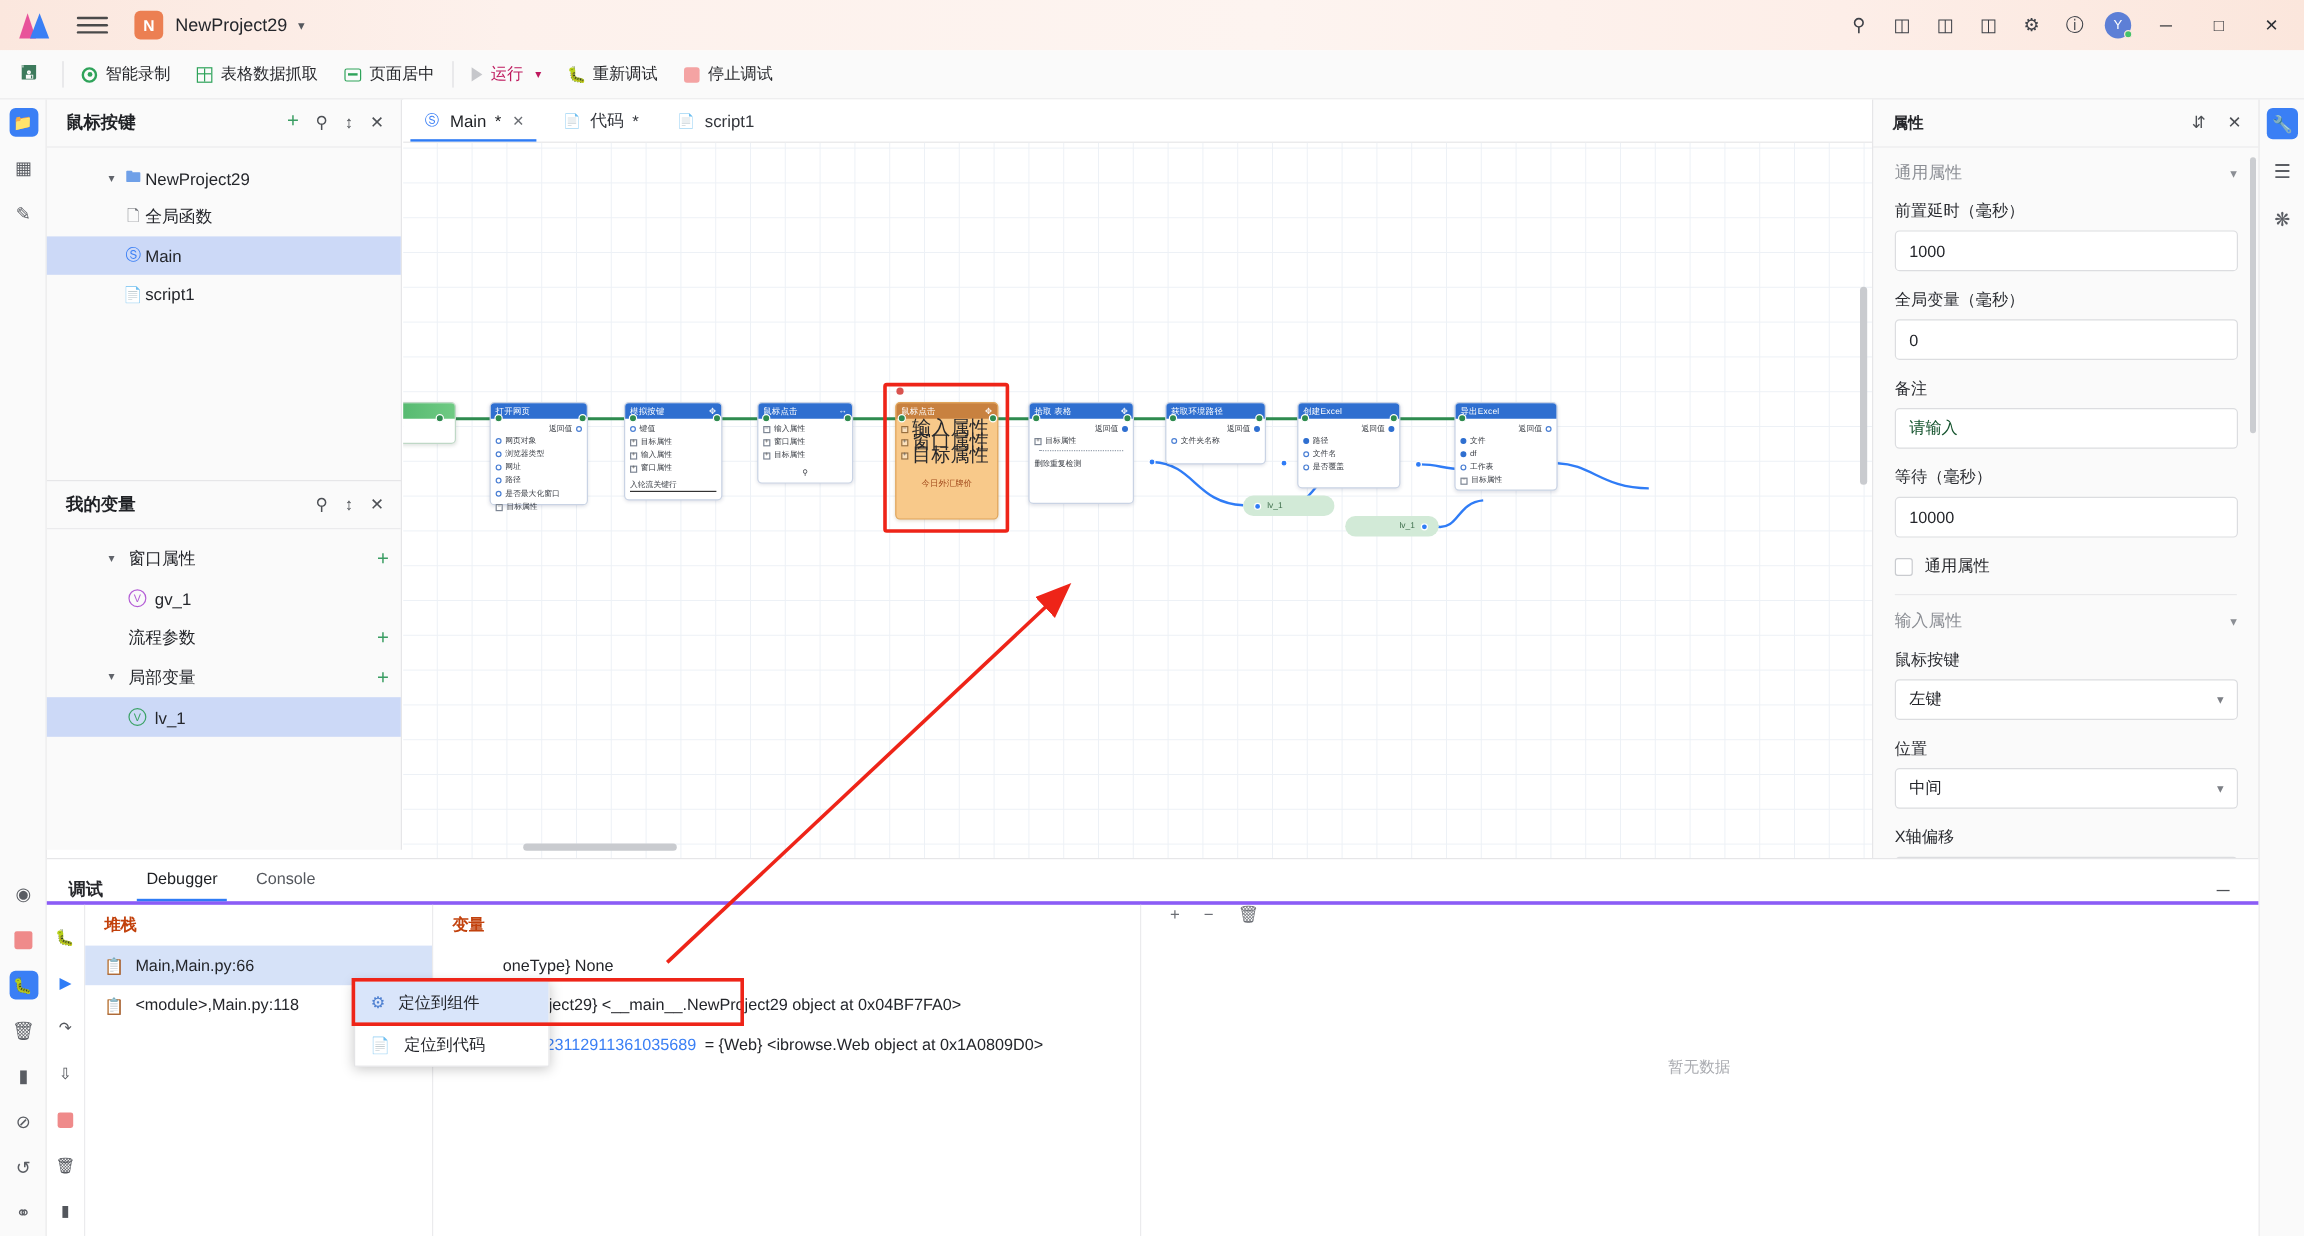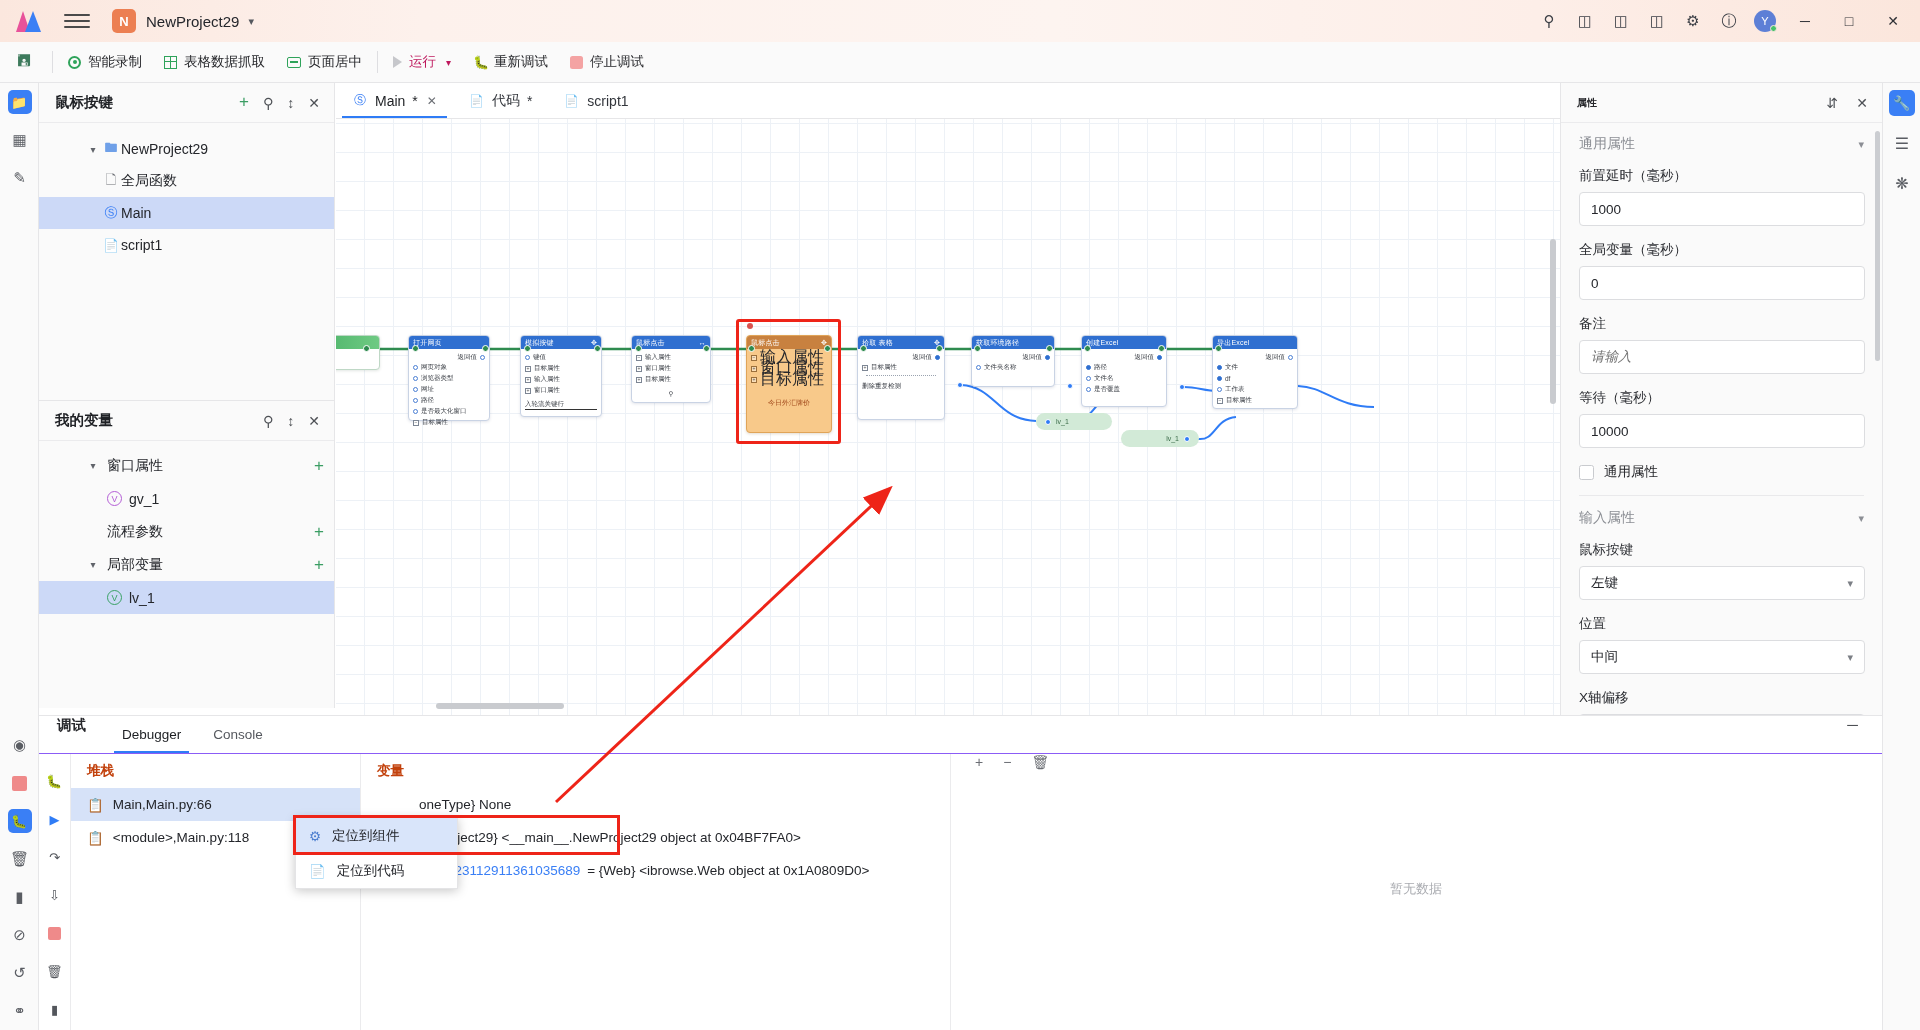--- a/index.html
+++ b/index.html
@@ -141,30 +141,30 @@
   .onode .bx{ border-color:#9a6f3c; background:#fbe0bb;}
   .vpill{ position:absolute; height:17px; border-radius:9px; background:#d2ead7;
     display:flex;align-items:center; padding:0 9px; gap:5px; font-size:7px; color:#3a6b48;}
   .arrow-svg{ position:absolute; left:0; top:0; pointer-events:none;}
 
   
   .props{ position:absolute; left:1560px; top:83px; width:322px; height:632px;
     background:#fafafa; border-left:1px solid #e6e6e8;}
   .props-hd{ height:40px;display:flex;align-items:center;padding:0 14px 0 16px;
     border-bottom:1px solid #ebebed;}
-  .props-hd .t{font-size:10px;font-weight:bold;}
+  .props-hd .t{font-size:13px;font-weight:bold;}
   .props-hd .acts{margin-left:auto;display:flex;gap:18px;color:#4d5055;font-size:14px;}
   .props-body{ padding:12px 18px 0 18px; height:592px; overflow:hidden; position:relative;}
   .grp{ display:flex;align-items:center; font-size:14px;color:#8b8e94; margin-bottom:14px; }
   .grp .cv{margin-left:auto;font-size:11px;}
   .flabel{ font-size:13.5px;color:#2b2d32;margin-bottom:7px;}
   .finput{ width:286px;height:34px;border:1px solid #dcdde0;border-radius:4px;background:#fff;
     padding:0 11px; font-size:13.5px;color:#24262b; display:flex;align-items:center;
     margin-bottom:15px;}
-  .finput.ph{ color:#737373;font-style:italic;}
+  .finput.ph{ color:#14532d;}
   .fsel{ width:286px;height:34px;border:1px solid #dcdde0;border-radius:4px;background:#fff;
     padding:0 11px; font-size:13.5px;color:#24262b; display:flex;align-items:center;
     margin-bottom:15px;}
   .fsel .cv{margin-left:auto;font-size:11px;color:#7c7f85;}
   .chk{ display:flex;align-items:center;gap:10px;margin-bottom:14px;font-size:13.5px;}
   .chkbox{ width:15px;height:15px;border:1px solid #c9cbcf;border-radius:2.5px;background:#fff;}
   .hr{ height:1px;background:#e9e9eb;margin:4px 0 13px 0;}
   .pscroll{ position:absolute; right:2px; top:8px;width:5px;height:230px;border-radius:3px;
     background:#cbcdd1;}
 
@@ -172,21 +172,21 @@
   .rrail{ position:absolute;left:1882px;top:83px;width:38px;height:947px;background:#fafafa;
     border-left:1px solid #e6e6e8;}
   .rrail-ic{ width:38px;height:40px;display:flex;align-items:center;justify-content:center;
     cursor:pointer; color:#5a5d63;font-size:16px;}
   .rrail-ic .sq{width:26px;height:26px;border-radius:5px;background:#3a7ff5;color:#fff;
     display:flex;align-items:center;justify-content:center;font-size:14px;}
 
   
   .debug{ position:absolute;left:39px;top:715px;width:1843px;height:315px;background:#fff;
     border-top:1px solid #e6e6e8;}
-  .dtabs{ height:38px;display:flex;align-items:flex-start;border-bottom:1px solid #8b5cf6;}
+  .dtabs{ height:38px;display:flex;align-items:flex-end;border-bottom:3px solid #8b5cf6;}
   .dtitle{ font-size:14.5px;font-weight:bold;margin-left:18px;margin-right:20px;}
   .dtab{ height:37px;display:flex;align-items:center;padding:0 16px;font-size:13.5px;
     color:#55585e;cursor:pointer;position:relative;}
   .dtab.active{ color:#1d1f23;}
   .dtab.active:after{content:"";position:absolute;left:8px;right:8px;bottom:0;height:2.5px;background:#2f7cf6;}
   .dmin{ margin-left:auto;margin-right:24px;font-size:15px;color:#4d5055;cursor:pointer;}
   .dcols{ display:flex; height:277px;}
   .dstrip{ width:32px;border-right:1px solid #ebebed;padding-top:8px;}
   .dstrip .i{ height:38px;display:flex;align-items:center;justify-content:center;font-size:13px;
     color:#53565c;cursor:pointer;}

